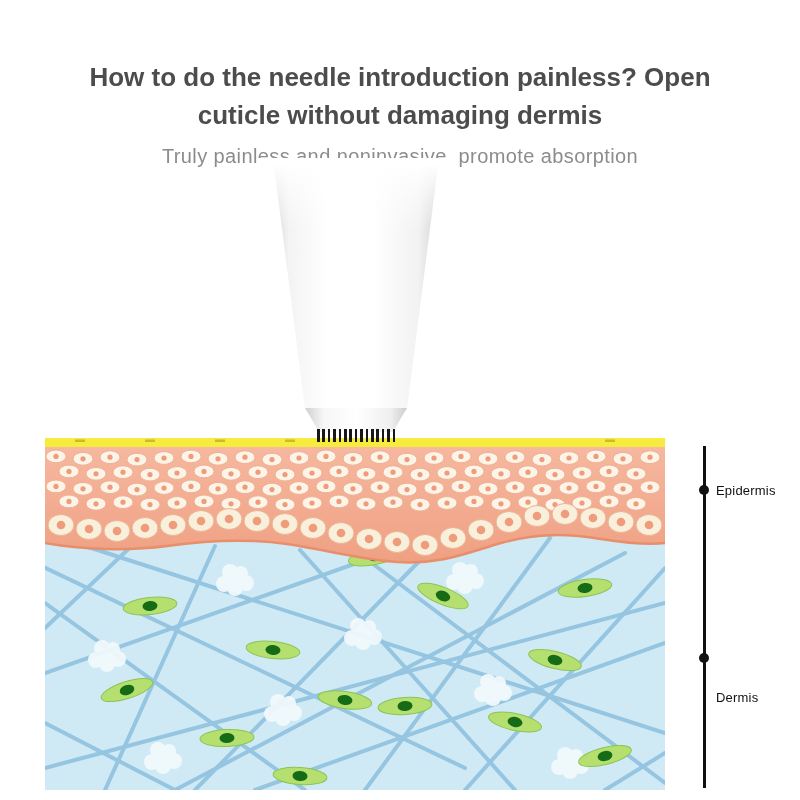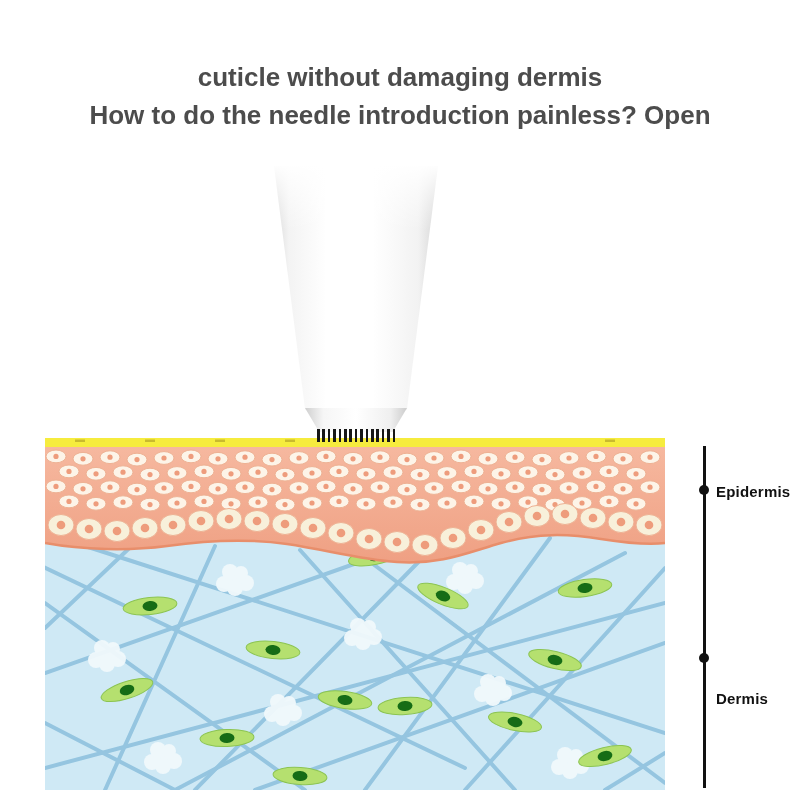--- a/index.html
+++ b/index.html
@@ -24,33 +24,34 @@
       background:linear-gradient(#ffffff 8%,rgba(255,255,255,0) 100%)}
 
   
   .skin-svg{position:absolute;left:45px;top:438px;z-index:1}
 
   
   .anno-line{position:absolute;left:703px;top:446px;width:2.5px;height:342px;background:var(--annotation,#111);z-index:2}
   .anno-dot{position:absolute;width:10px;height:10px;border-radius:50%;background:var(--annotation,#111);z-index:2}
   .anno-dot.epi{left:699px;top:485px}
   .anno-dot.der{left:699px;top:653px}
-  .anno-label{position:absolute;left:716px;font-size:15px;font-weight:700;color:var(--annotation,#111);z-index:2;letter-spacing:.2px}
+  .anno-label{position:absolute;left:716px;font-size:13px;font-weight:400;color:var(--annotation,#111);z-index:2;letter-spacing:.2px}
   .anno-label.epi{top:483px}
   .anno-label.der{top:690px}
 </style>
 </head>
 <body>
 
 <div class="stage">
 
   <div class="title">
+    <div>How to do the needle introduction painless? Open</div>
     <div>cuticle without damaging dermis</div>
-    <div>How to do the needle introduction painless? Open</div>
   </div>
+  <div class="subtitle">Truly painless and noninvasive, promote absorption</div>
 
   <svg class="skin-svg" width="620" height="352" viewBox="0 0 620 352">
     <defs>
       <linearGradient id="gEpi" x1="0" y1="0" x2="0" y2="1">
         <stop offset="0" style="stop-color:var(--epi-top)"></stop>
         <stop offset="1" style="stop-color:var(--epi-bottom)"></stop>
       </linearGradient>
     </defs>
 
     <rect x="0" y="40" width="620" height="312" style="fill:var(--dermis-fill)"></rect>

